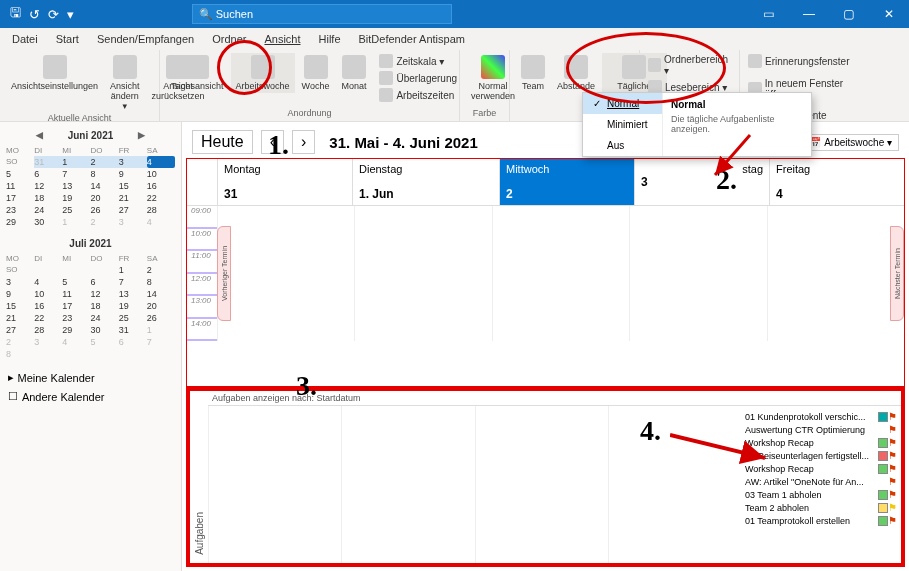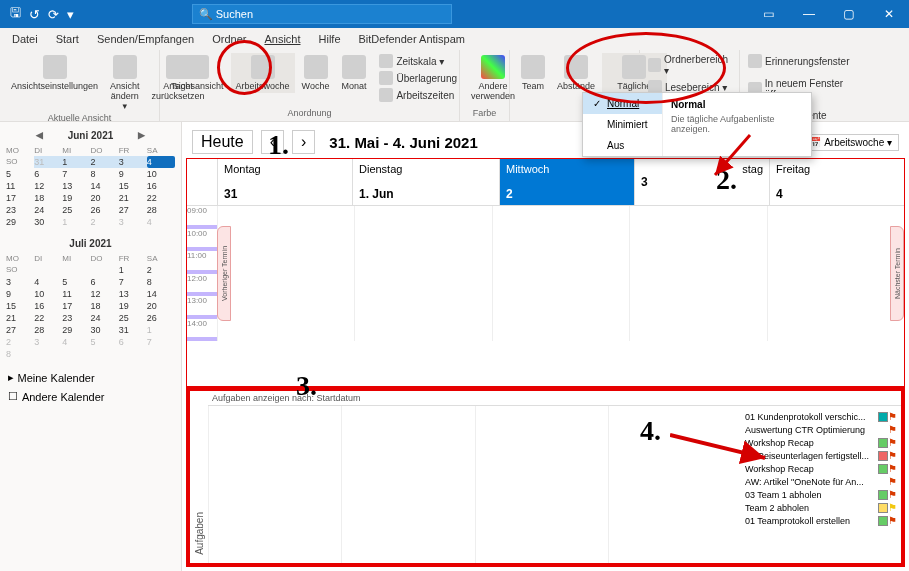--- a/index.html
+++ b/index.html
@@ -47,21 +47,21 @@
 
 .calview { flex: 1; display: flex; flex-direction: column; border: 1.5px solid #e60000; margin: 0 4px; }
 .dayhdr { display: flex; border-bottom: 1px solid #ddd; }
 .hourcol { width: 30px; }
 .daycol { flex: 1; border-left: 1px solid #ddd; padding: 4px 6px; position: relative; }
 .daycol .dname { font-size: 11px; }
 .daycol .dnum { font-size: 12px; font-weight: 600; margin-top: 12px; }
 .daycol.cur { background: #0078d4; color: #fff; margin-left: 12px; }
 .timearea { display: flex; height: 135px; }
 .hours { width: 30px; display: flex; flex-direction: column; }
-.hours div { height: 26px; font-size: 8px; color: #888; text-align: left; padding-right: 2px; border-bottom: 4px solid #c4b5fd; }
+.hours div { height: 26px; font-size: 8px; color: #888; text-align: center; padding-right: 2px; border-bottom: 2px solid #c4b5fd; font-style: italic; }
 .slots { flex: 1; display: flex; position: relative; }
 .slotcol { flex: 1; border-left: 1px solid #eee; }
 .navtab { position: absolute; top: 20px; width: 14px; height: 95px; background: #fce4e4; border: 1px solid #e8a0a0; font-size: 7px; writing-mode: vertical-rl; transform: rotate(180deg); display: flex; align-items: center; justify-content: center; color: #555; cursor: pointer; }
 .navtab.l { left: 0; border-radius: 0 6px 6px 0; }
 .navtab.r { right: 0; border-radius: 6px 0 0 6px; }
 
 .taskpane { border-top: 4px solid #e60000; border-left: 4px solid #e60000; border-right: 4px solid #e60000; border-bottom: 4px solid #e60000; margin: 0 4px 4px 4px; display: flex; height: 180px; }
 .taskside { width: 18px; display: flex; align-items: flex-end; justify-content: center; padding-bottom: 8px; }
 .taskside span { writing-mode: vertical-rl; transform: rotate(180deg); font-size: 10px; color: #555; }
 .taskbody { flex: 1; display: flex; flex-direction: column; }
@@ -172,21 +172,21 @@
             <span>Arbeitszeiten</span>
           </div>
       </div>
     </div>
     <div class="rlabel">Anordnung</div>
   </div>
   <div class="rgroup" style="width:50px">
     <div class="rrow">
         <div class="rbtn">
           <div class="rbtn-ico" style="background:linear-gradient(45deg,#f44,#4f4,#44f)"></div>
-          <span>Andere
+          <span>Normal
 verwenden</span>
         </div>
       </div>
     <div class="rlabel">Farbe</div>
   </div>
   <div class="rgroup" style="width:130px">
     <div class="rrow">
       <div class="rbtn">
           <div class="rbtn-ico"></div>
           <span>Team</span>

